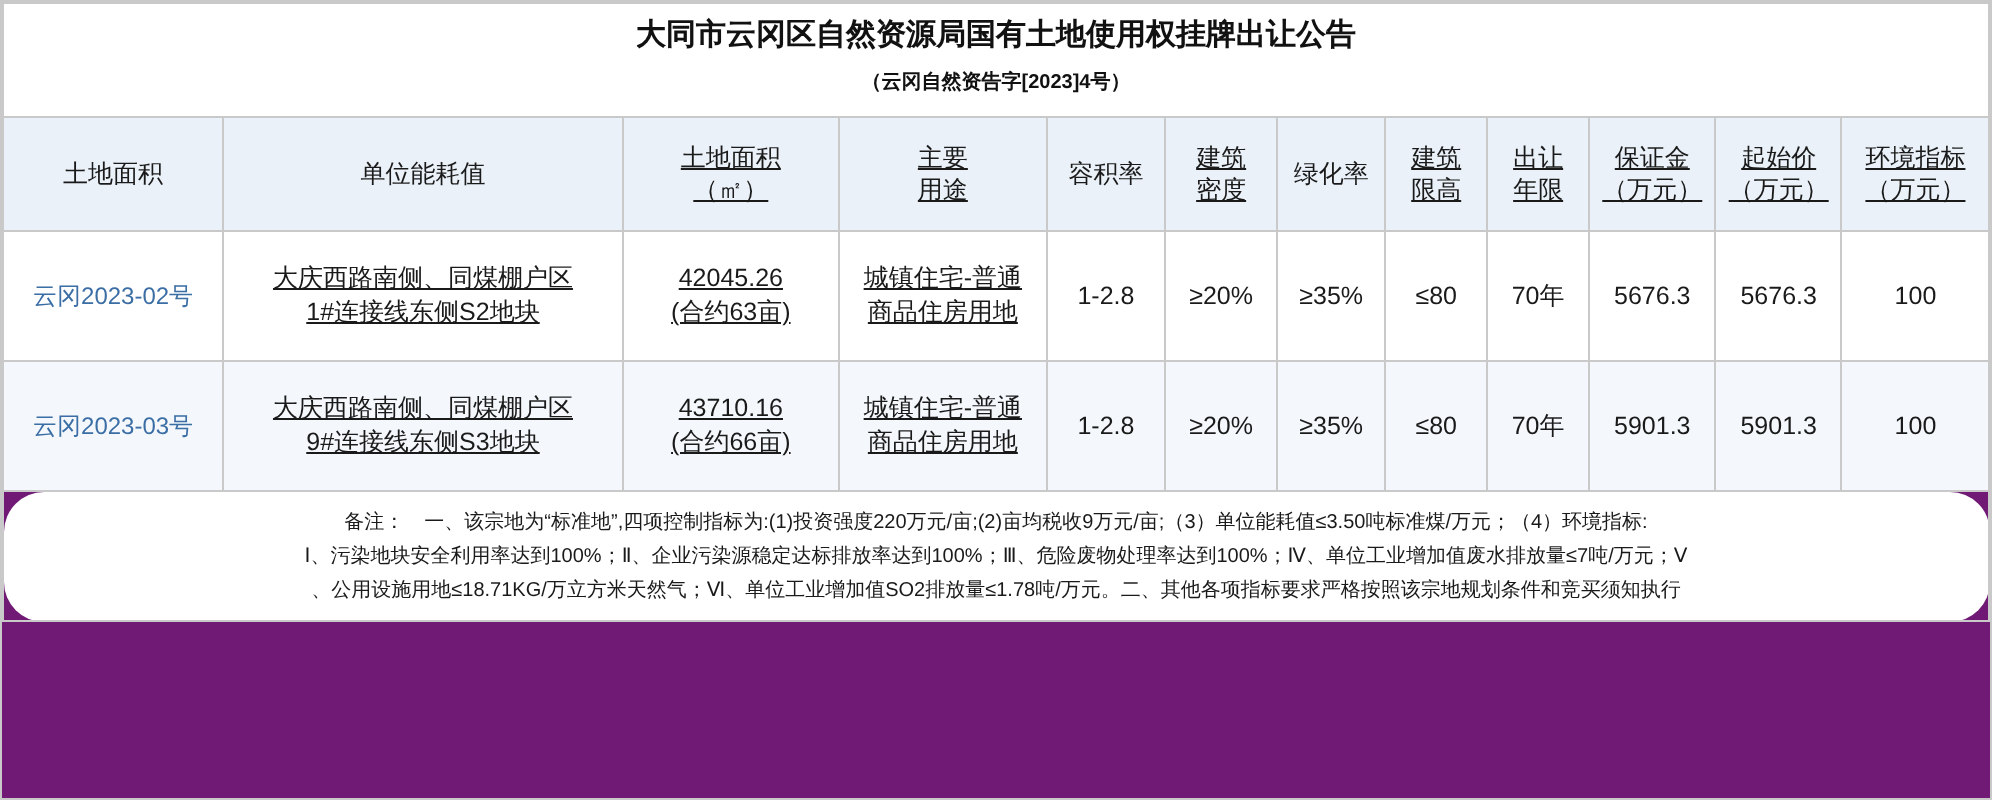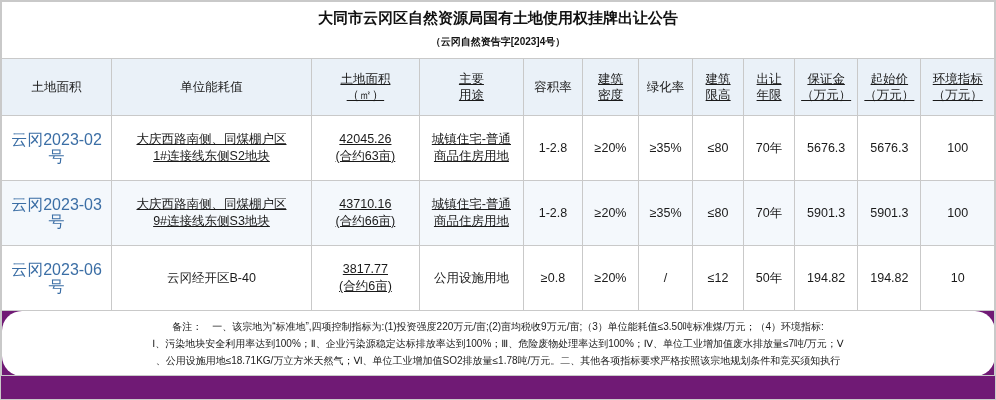--- a/index.html
+++ b/index.html
@@ -83,21 +83,21 @@
     font-size: 12.5px;
     line-height: 17px;
     height: 60px;
     background: #ffffff;
   }
   tbody tr.alt td {
     background: #f4f8fc;
   }
   td.code {
     color: #3b6ea5;
-    font-size: 16px;
+    font-size: 12px;
   }
   .cell-two-line span { display: block; text-decoration: underline; }
   .note-cell {
     text-align: left;
     font-size: 10px;
     line-height: 17px;
     padding: 4px 6px 6px 6px;
     background: #ffffff;
     color: #1a1a1a;
     border-radius: 20px;
@@ -219,37 +219,20 @@
         <td>1-2.8</td>
         <td>≥20%</td>
         <td>≥35%</td>
         <td>≤80</td>
         <td>70年</td>
         <td>5901.3</td>
         <td>5901.3</td>
         <td>100</td>
       </tr>
 
-      <tr>
-        <td class="code">云冈2023-06号</td>
-        <td>云冈经开区B-40</td>
-        <td class="cell-two-line">
-          <span>3817.77</span>
-          <span>(合约6亩)</span>
-        </td>
-        <td>公用设施用地</td>
-        <td>≥0.8</td>
-        <td>≥20%</td>
-        <td>/</td>
-        <td>≤12</td>
-        <td>50年</td>
-        <td>194.82</td>
-        <td>194.82</td>
-        <td>10</td>
-      </tr>
 
       <tr>
         <td class="note-cell" colspan="12">
           <span class="note-line first">备注：　一、该宗地为“标准地”,四项控制指标为:(1)投资强度220万元/亩;(2)亩均税收9万元/亩;（3）单位能耗值≤3.50吨标准煤/万元；（4）环境指标:</span>
           <span class="note-line">Ⅰ、污染地块安全利用率达到100%；Ⅱ、企业污染源稳定达标排放率达到100%；Ⅲ、危险废物处理率达到100%；Ⅳ、单位工业增加值废水排放量≤7吨/万元；Ⅴ</span>
           <span class="note-line">、公用设施用地≤18.71KG/万立方米天然气；Ⅵ、单位工业增加值SO2排放量≤1.78吨/万元。二、其他各项指标要求严格按照该宗地规划条件和竞买须知执行</span>
         </td>
       </tr>
     </tbody>
   </table>

